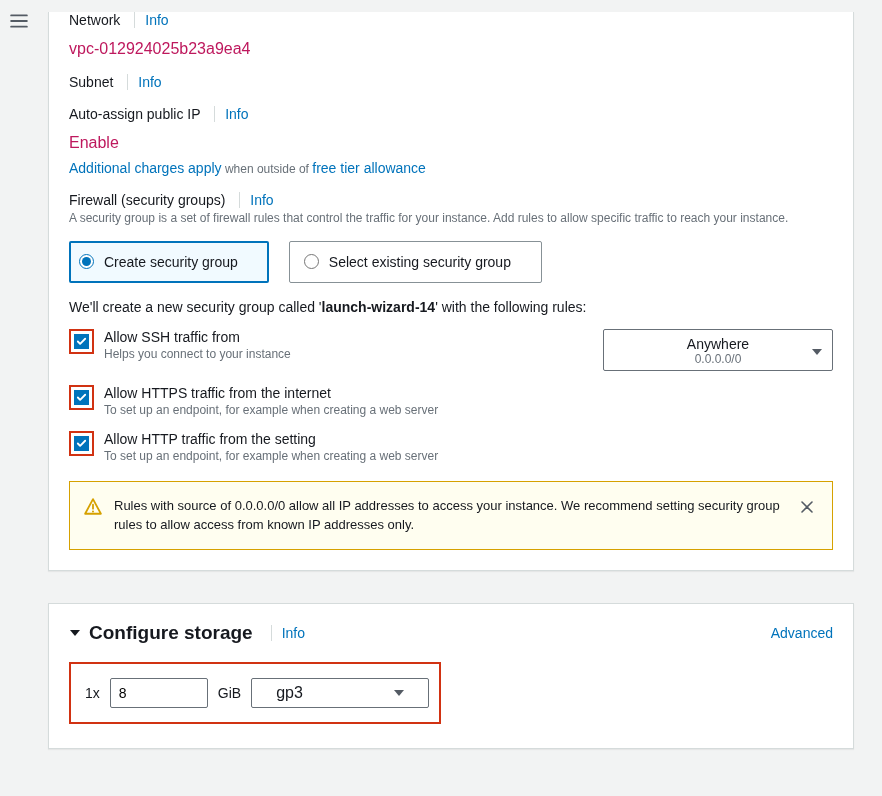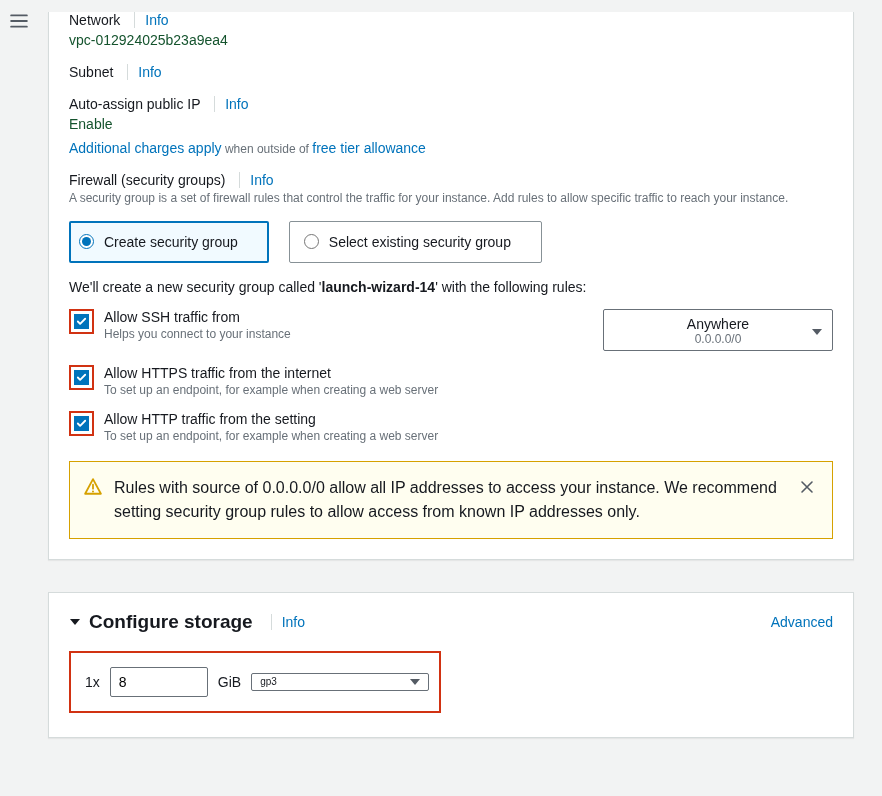--- a/index.html
+++ b/index.html
@@ -4,21 +4,21 @@
 <style>
   * { box-sizing: border-box; margin: 0; padding: 0; }
   body { font-family: "Amazon Ember", "Helvetica Neue", Arial, sans-serif; font-size: 14px; color: #16191f; background: #f2f3f3; width: 882px; }
   .hamburger { position: absolute; top: 12px; left: 10px; cursor: pointer; }
   .hamburger svg { width: 18px; height: 18px; }
   .main { margin-left: 48px; padding: 0 28px 20px 0; }
   .panel { background: #fff; border: 1px solid #d5dbdb; border-top: none; box-shadow: 0 1px 1px rgba(0,0,0,.05); padding: 0 20px 20px 20px; margin-bottom: 20px; }
   .field-label { font-size: 14px; color: #16191f; margin-top: 16px; }
   .field-label.first { margin-top: 12px; }
   .info-link { color: #0073bb; font-size: 14px; margin-left: 10px; padding-left: 10px; border-left: 1px solid #d5dbdb; cursor: pointer; }
-  .value-text { font-size: 14px; color: #14532d; margin-top: 4px; }
+  .value-text { font-size: 16px; color: #be185d; margin-top: 12px; }
   .help-text { font-size: 12px; color: #687078; margin-top: 2px; line-height: 1.4; }
   .link { color: #0073bb; cursor: pointer; }
   .charges-line { margin-top: 8px; }
   .charges-main { color: #0073bb; font-size: 14px; }
   .charges-sub { color: #687078; font-size: 12px; }
   .radio-row { display: flex; gap: 20px; margin-top: 14px; }
   .radio-box { display: flex; align-items: center; border: 1px solid #879196; border-radius: 2px; padding: 12px 30px 12px 14px; cursor: pointer; }
   .radio-box.selected { border: 2px solid #0073bb; background: #f1faff; padding: 11px 29px 11px 8px; }
   .radio-box input[type=radio] { width: 15px; height: 15px; accent-color: #0073bb; margin-right: 10px; }
   .sg-msg { margin-top: 16px; font-size: 14px; }
@@ -29,33 +29,33 @@
   .chk-inner svg { width: 11px; height: 11px; }
   .chk-text { flex: 1; }
   .chk-label { font-size: 14px; }
   .chk-help { font-size: 12px; color: #687078; margin-top: 2px; }
   .ssh-select { border: 1px solid #687078; border-radius: 2px; width: 230px; padding: 6px 10px 4px 10px; position: relative; cursor: pointer; margin-left: 20px; text-align: center; }
   .ssh-select .primary { font-size: 14px; }
   .ssh-select .secondary { font-size: 12px; color: #687078; }
   .ssh-select .caret { position: absolute; right: 10px; top: 50%; transform: translateY(-50%); }
   .alert { display: flex; align-items: flex-start; border: 1px solid #d6a100; background: #fffef0; padding: 14px 14px; margin-top: 18px; border-radius: 0; position: relative; }
   .alert-icon { flex-shrink: 0; margin-right: 12px; margin-top: 2px; }
-  .alert-text { font-size: 16px; line-height: 1.5; flex: 1; }
+  .alert-text { font-size: 13px; line-height: 1.5; flex: 1; }
   .alert-close { cursor: pointer; padding: 4px; }
   .panel2 { background: #fff; border: 1px solid #d5dbdb; box-shadow: 0 1px 1px rgba(0,0,0,.05); padding: 18px 20px 24px 20px; margin-top: 32px; }
   .panel2-header { display: flex; align-items: center; justify-content: space-between; }
   .panel2-title-row { display: flex; align-items: center; gap: 8px; }
   .panel2-title { font-size: 19px; font-weight: 700; }
   .advanced-link { color: #0073bb; font-size: 14px; cursor: pointer; }
   .caret-down { display: inline-block; }
   .storage-row { display: flex; align-items: center; gap: 10px; margin-top: 18px; border: 2px solid #d13212; padding: 14px 10px 14px 14px; width: fit-content; }
   .storage-row .mult { font-size: 14px; }
   .size-input { width: 98px; height: 30px; border: 1px solid #687078; border-radius: 2px; padding: 4px 8px; font-size: 14px; }
   .gib { font-size: 14px; }
-  .type-select { width: 178px; height: 18px; border: 1px solid #687078; border-radius: 2px; padding: 4px 8px; font-size: 10px; position: relative; display: flex; align-items: center; justify-content: space-between; cursor: pointer; }
+  .type-select { width: 178px; height: 30px; border: 1px solid #687078; border-radius: 2px; padding: 4px 24px; font-size: 16px; position: relative; display: flex; align-items: center; justify-content: space-between; cursor: pointer; }
   .root-text { font-size: 14px; margin-left: 6px; }
 </style>
 </head>
 <body>
 
 <div class="hamburger">
   <svg viewBox="0 0 16 16">
       <path d="M1 3h14M1 8h14M1 13h14" stroke="#545b64" stroke-width="1.6" fill="none" stroke-linecap="round"></path>
     </svg>
 </div>

